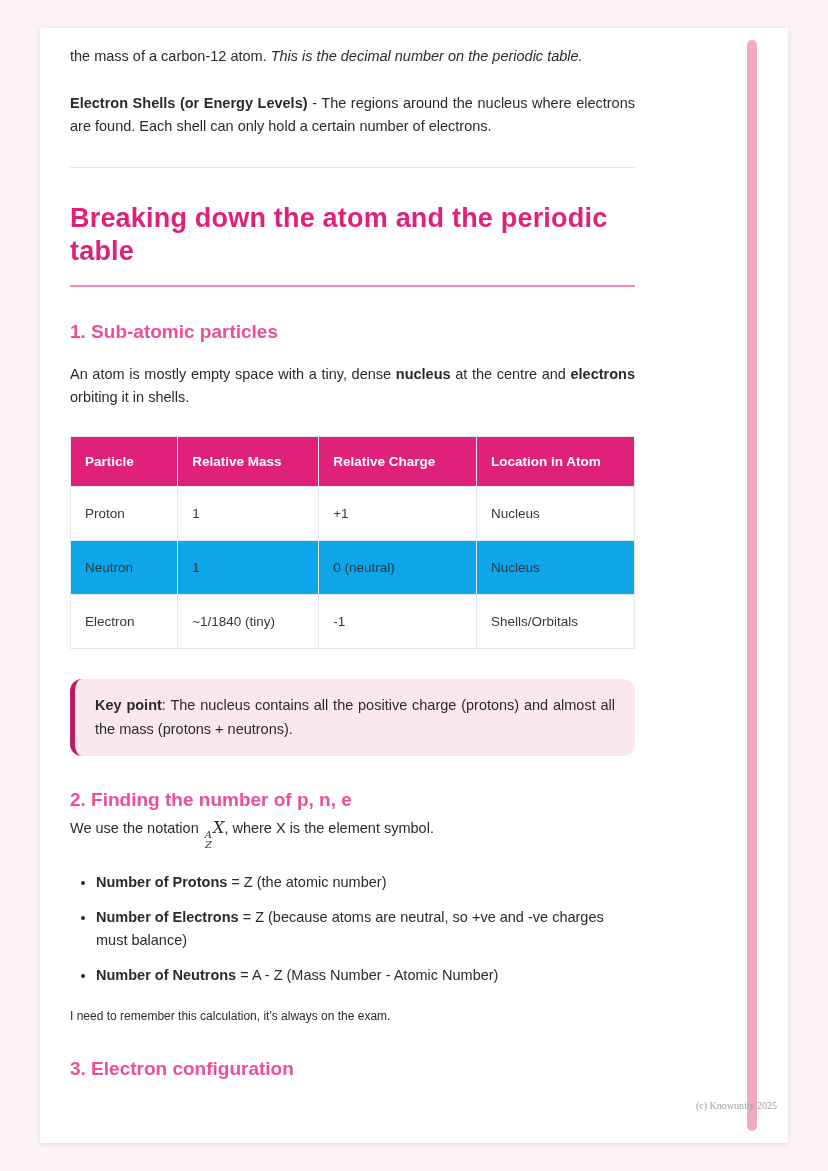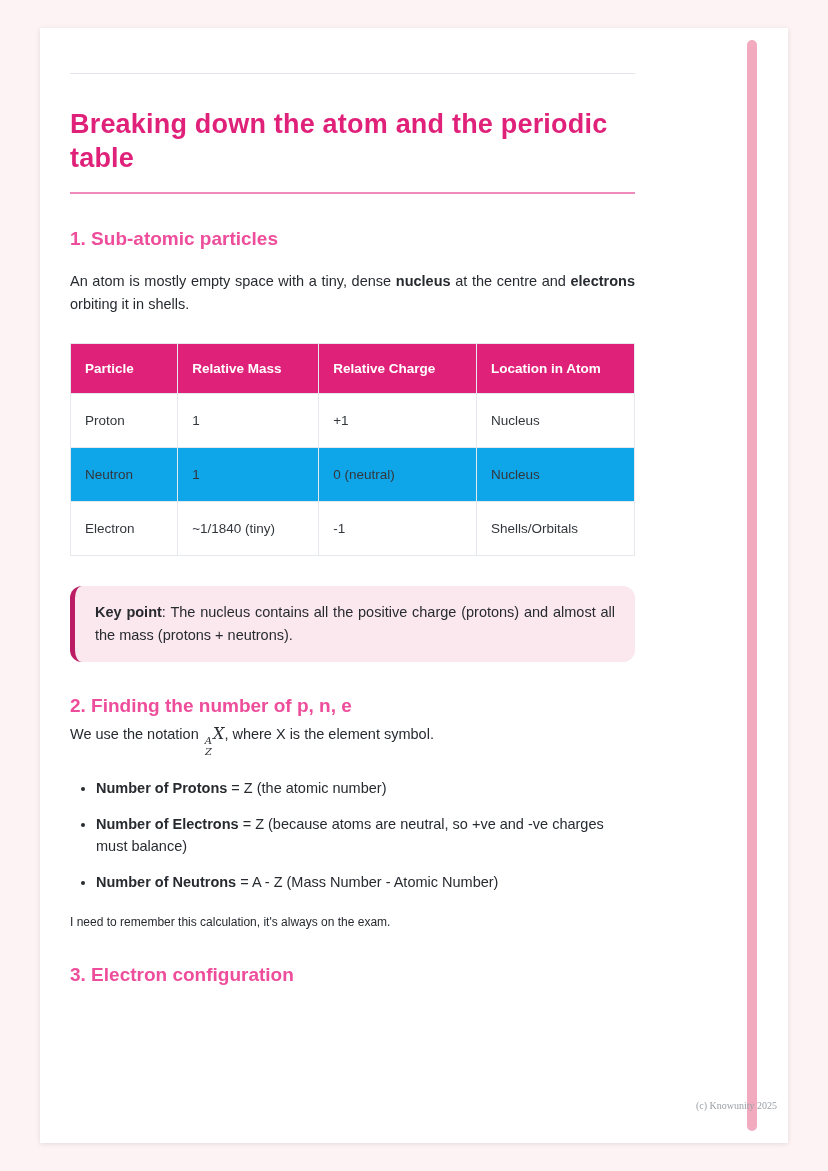--- a/index.html
+++ b/index.html
@@ -150,21 +150,23 @@
     font-family:Liberation Serif, serif;
   }
 </style>
 </head>
 <body>
 
 <div class="card">
 
   <div class="content">
 
-
+    <p class="para"><span>the mass of a carbon-12 atom.</span><em> This is the decimal number on the periodic table.</em></p>
+
+    <p class="para"><strong>Electron Shells (or Energy Levels)</strong><span> - The regions around the nucleus where electrons are found. Each shell can only hold a certain number of electrons.</span></p>
 
     <hr class="divider">
 
     <h1 class="main-heading">Breaking down the atom and the periodic table</h1>
     <div class="heading-underline"></div>
 
     <h2 class="subheading s1">1. Sub-atomic particles</h2>
 
     <p class="para after-heading"><span>An atom is mostly empty space with a tiny, dense </span><strong>nucleus</strong><span> at the centre and </span><strong>electrons</strong><span> orbiting it in shells.</span></p>
 

